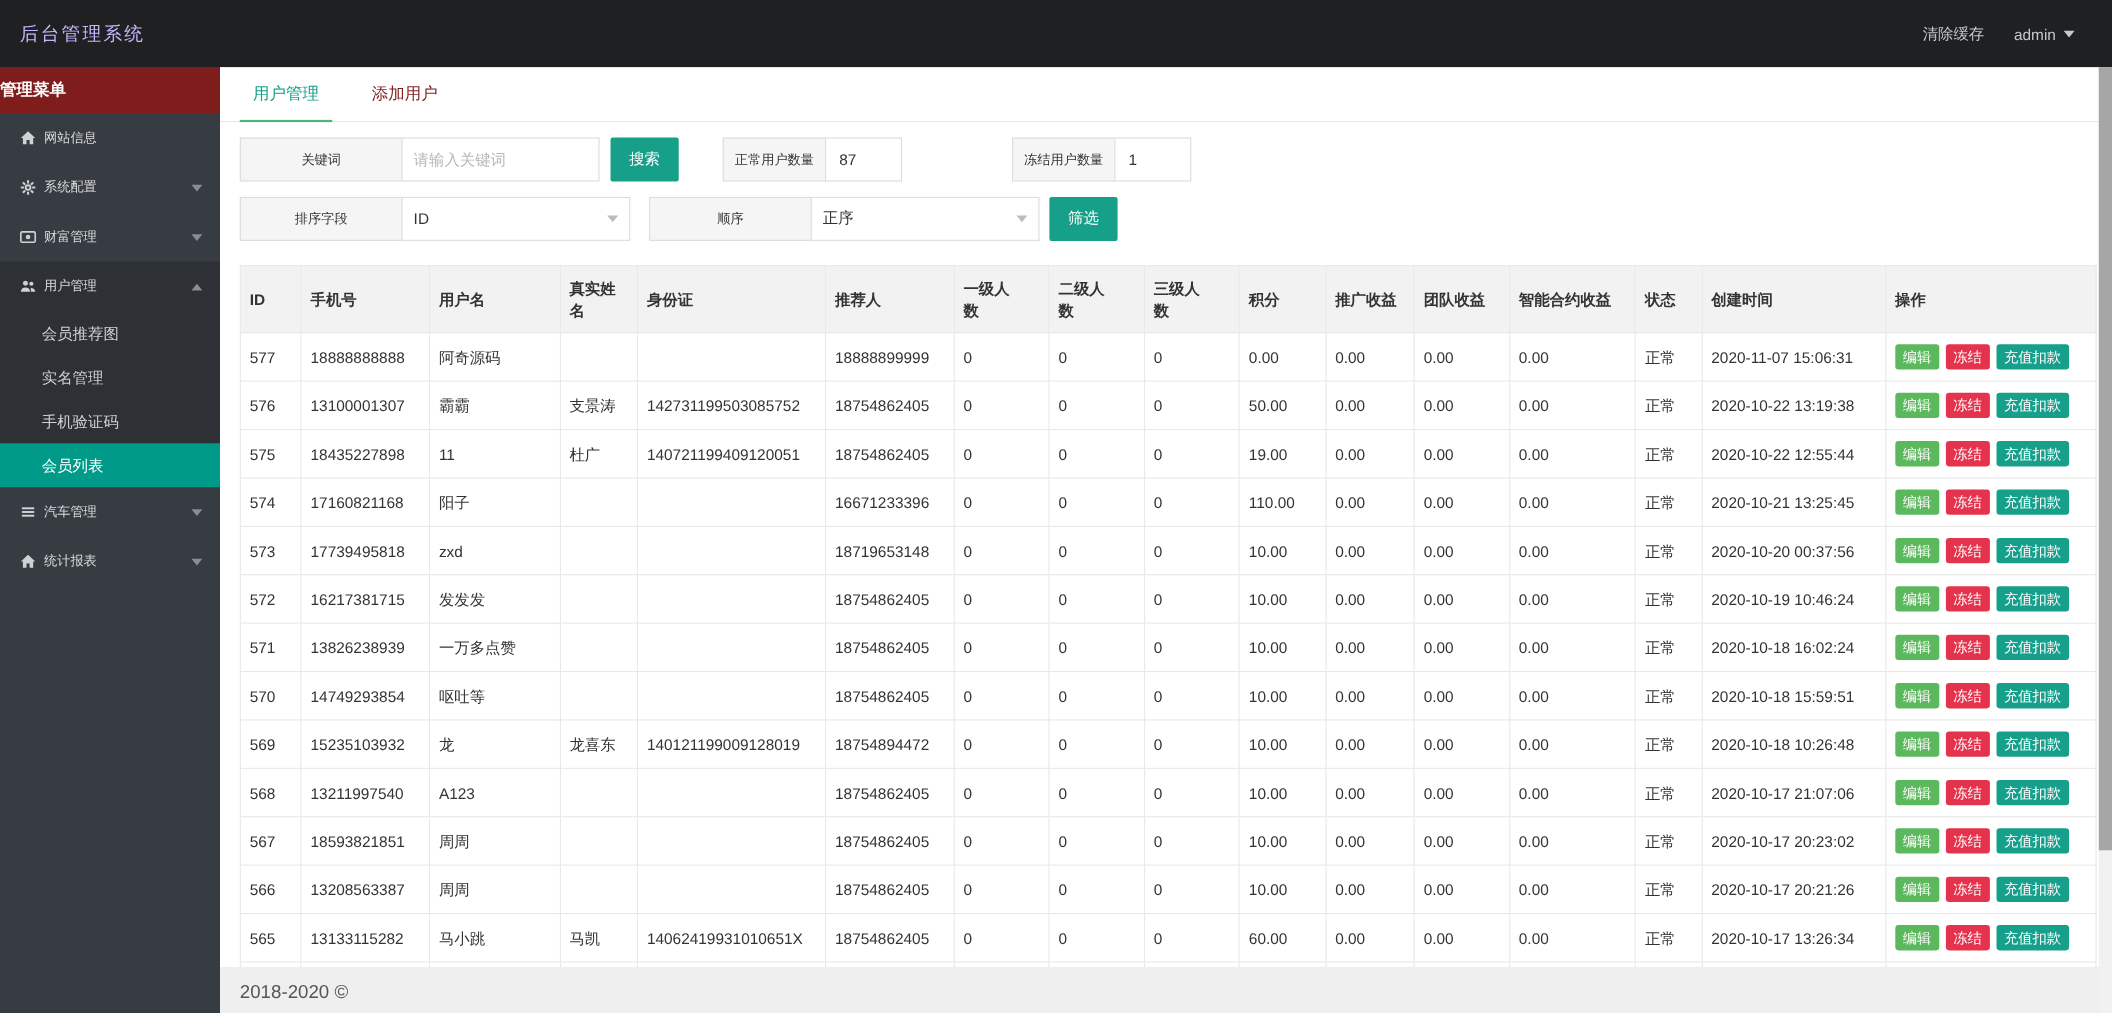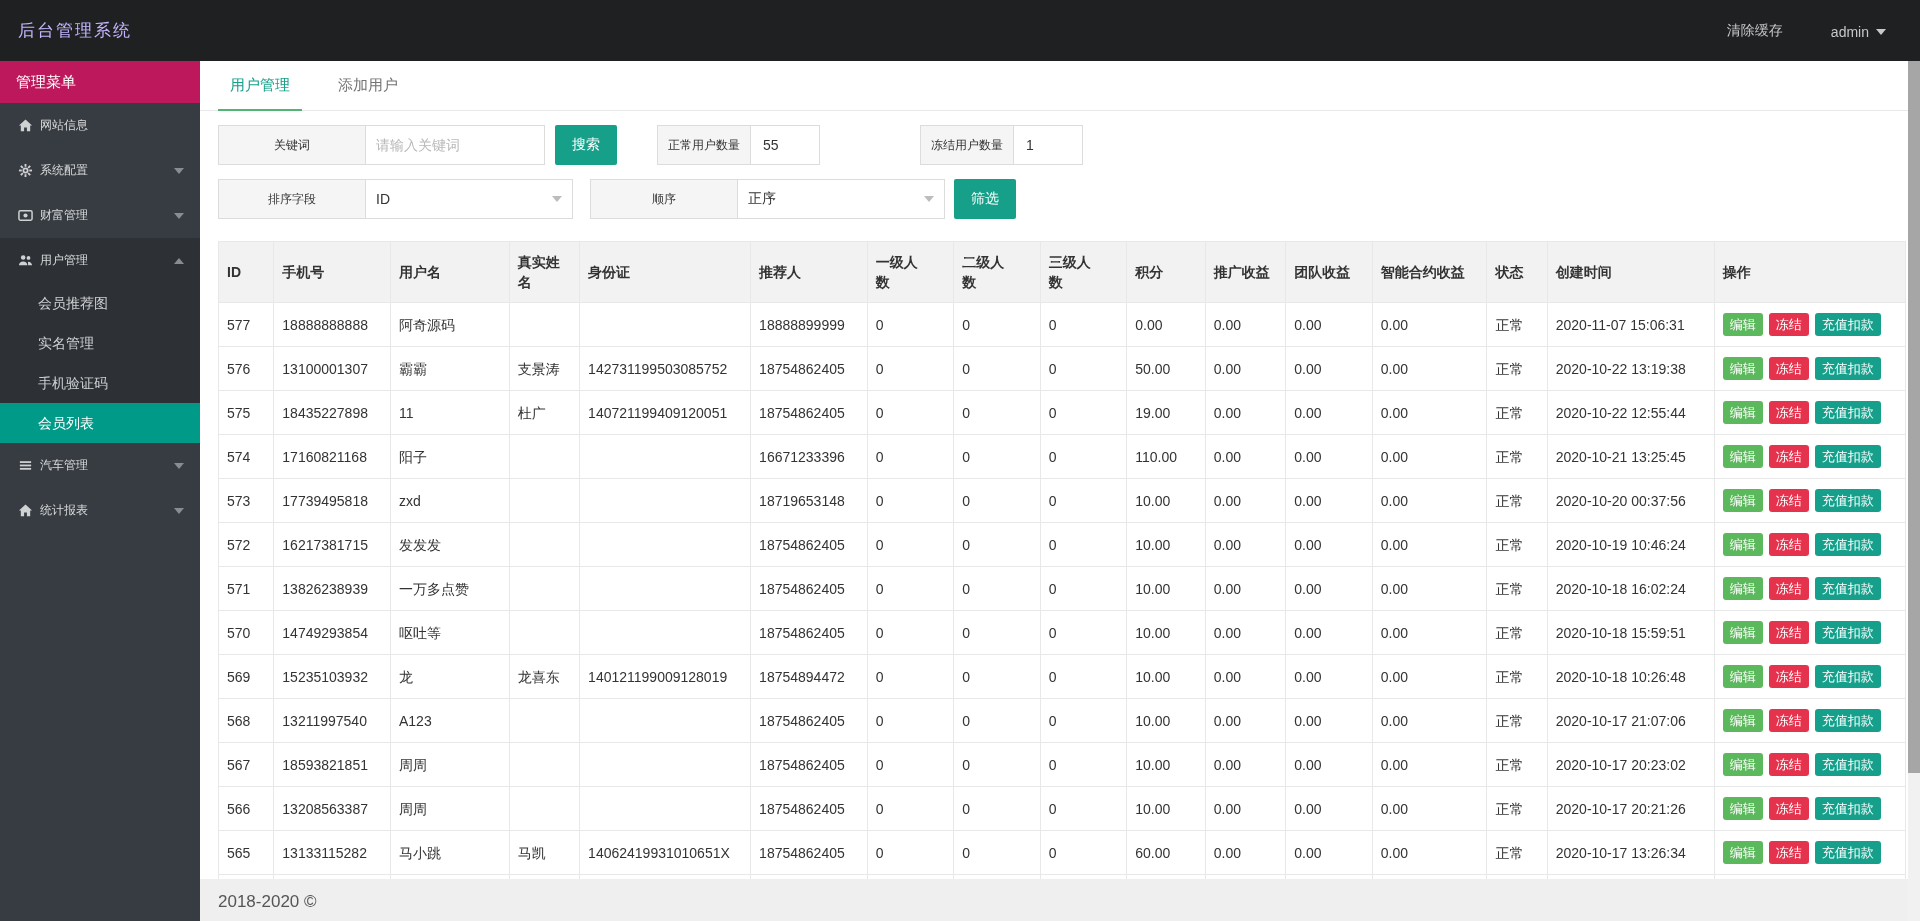--- a/index.html
+++ b/index.html
@@ -3,42 +3,42 @@
 <meta charset="utf-8">
 <style>
   *{box-sizing:border-box;margin:0;padding:0}
   html,body{width:1920px;height:921px}
   body{overflow:hidden;position:relative;font-family:"Liberation Sans","DejaVu Sans",sans-serif;background:#fff}
 
   
   .topbar{position:absolute;top:0;left:0;width:1920px;height:61px;background:#1e2022;
           display:flex;align-items:center;justify-content:space-between;padding:0 34px 0 18px;z-index:30}
   .title{color:#c4b5fd;font-size:17px;letter-spacing:2px}
-  .top-right{display:flex;align-items:flex-end;gap:48px}
+  .top-right{display:flex;align-items:center;gap:27px}
   .top-link{color:#c6c8ca;font-size:14px;cursor:pointer}
   .user-menu{display:flex;align-items:center;gap:7px;color:#c6c8ca;font-size:14px;cursor:pointer}
   .caret-down{width:0;height:0;border-left:5px solid transparent;border-right:5px solid transparent;border-top:6px solid #c6c8ca}
 
   
   .sidebar{position:absolute;left:0;top:61px;width:200px;bottom:0;background:#373c42;z-index:20}
-  .side-header{height:42px;line-height:42px;background:#be185d;color:#fff;font-weight:normal;font-size:15px;padding-left:16px}
+  .side-header{height:42px;line-height:42px;background:#7f1d1d;color:#fff;font-weight:bold;font-size:15px;}
   .side-item{height:45px;display:flex;align-items:center;padding:0 16px 0 18px;font-size:12px;cursor:pointer;color:#dadbdc}
   .side-item .icon{width:15px;height:15px;margin-right:7px;display:inline-flex;color:#cfd1d3}
   .side-item .lbl{flex:1}
   .chev{width:0;height:0;border-left:5px solid transparent;border-right:5px solid transparent}
   .chev-down{border-top:6px solid #878d93}
   .chev-up{border-bottom:6px solid #878d93}
   .group-open,.group-open>.side-item{background:#2d3136}
   .sub-item{height:40px;line-height:40px;padding-left:38px;font-size:14px;color:#cfd0d2;cursor:pointer}
   .sub-item.active{background:var(--sidebar-active,#009b88);color:#fff}
 
   
   .main{position:absolute;left:200px;top:61px;right:0;bottom:0;background:#fff;overflow:hidden}
   .tabbar{height:50px;border-bottom:1px solid #e8e8e8;display:flex;padding-left:18px}
-  .tab{font-size:15px;color:#737373;margin-right:24px;display:flex;align-items:center;padding:0 12px;
+  .tab{font-size:15px;color:#7f1d1d;margin-right:24px;display:flex;align-items:center;padding:0 12px;
        border-bottom:2px solid transparent;cursor:pointer;height:50px}
   .tab.active{color:var(--accent,#12a182);border-bottom-color:#52b475}
 
   .filters{padding:14px 18px 0}
   .frow{display:flex;align-items:center;margin-bottom:14px}
   .f-label{height:40px;display:flex;align-items:center;justify-content:center;background:#f5f5f5;
            border:1px solid #dcdcdc;font-size:12px;color:#333;padding:0 10px}
   .w148{width:148px;padding:0}
   .f-input{height:40px;width:180px;border:1px solid #dcdcdc;margin-left:-1px;padding:0 10px;font-size:14px;color:#14532d;outline:none;background:#fff}
   .f-input::placeholder{color:#b8b8b8}
@@ -185,21 +185,21 @@
       <span>添加用户</span>
     </div>
   </div>
 
   <div class="filters">
     <div class="frow">
       <span class="f-label w148">关键词</span>
       <input class="f-input" type="text" placeholder="请输入关键词" style="">
       <button class="btn ml10">搜索</button>
       <span class="f-label ml52">正常用户数量</span>
-      <span class="f-value">55</span>
+      <span class="f-value">87</span>
       <span class="f-label ml100">冻结用户数量</span>
       <span class="f-value">1</span>
     </div>
     <div class="frow">
       <span class="f-label w148">排序字段</span>
       <span class="f-select">
         <span>ID</span>
         <span class="sel-caret"></span>
       </span>
       <span class="f-label w148 ml17">顺序</span>

